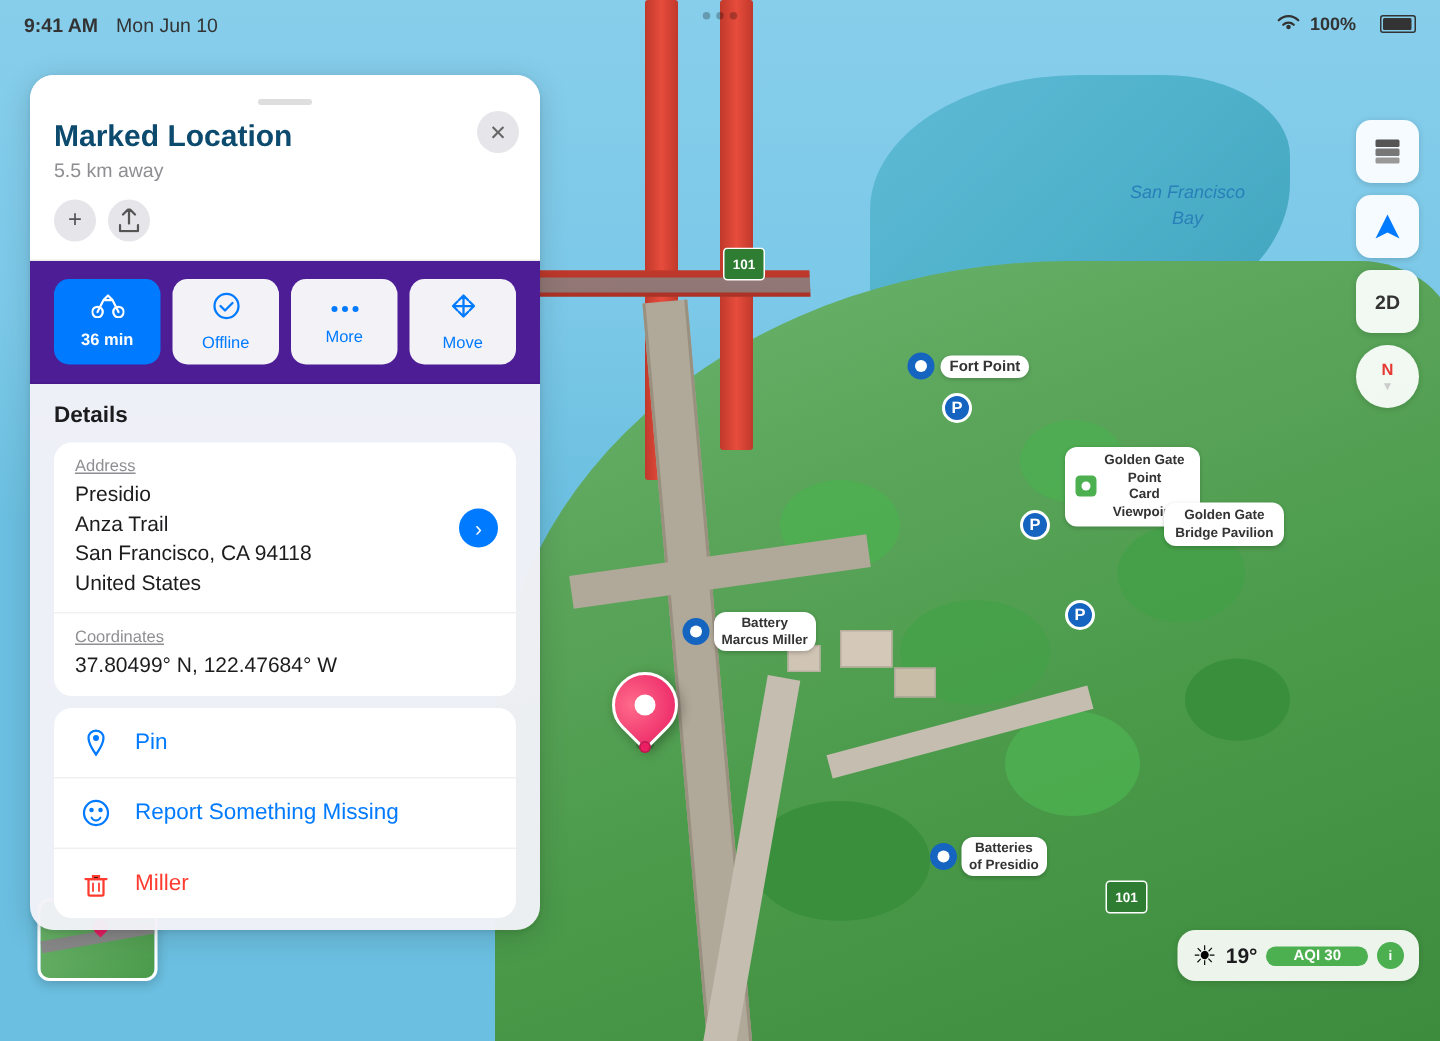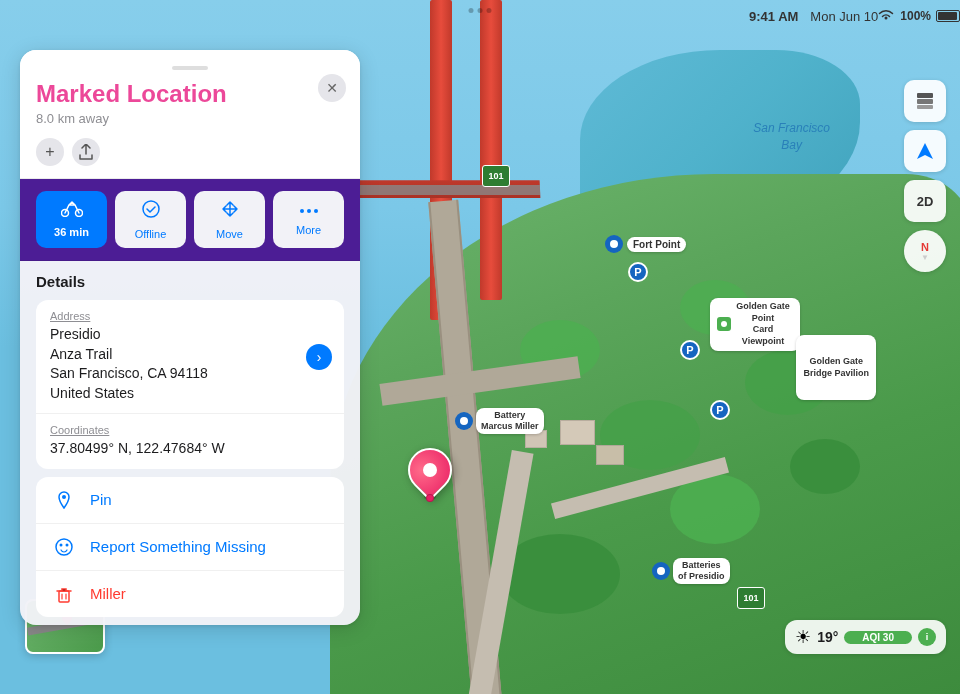--- a/index.html
+++ b/index.html
@@ -274,21 +274,21 @@
       font-weight: 600;
       color: #333;
       box-shadow: 0 1px 3px rgba(0,0,0,0.2);
       text-align: center;
       line-height: 1.2;
     }
 
     
     .batteries-marker {
       position: absolute;
-      bottom: 110px; left: 652px;
+      bottom: 110px; left: 620px;
       display: flex; align-items: center; gap: 3px;
     }
     .batteries-badge {
       background: #1565C0;
       border-radius: 50%;
       width: 18px; height: 18px;
       display: flex; align-items: center; justify-content: center;
     }
 
     
@@ -302,24 +302,24 @@
       font-weight: 600;
       color: #333;
       box-shadow: 0 1px 3px rgba(0,0,0,0.2);
       max-width: 90px;
       text-align: center;
       line-height: 1.3;
       display: flex; align-items: center; gap: 2px;
     }
     .gg-bridge-pavillon {
       position: absolute;
-      top: 335px; right: 84px;
+      top: 335px; right: 104px;
       background: white;
       border-radius: 8px;
-      padding: 21px 7px;
+      padding: 3px 7px;
       font-size: 9px;
       font-weight: 600;
       color: #333;
       box-shadow: 0 1px 3px rgba(0,0,0,0.2);
       max-width: 90px;
       text-align: center;
       line-height: 1.3;
     }
 
     
@@ -371,22 +371,22 @@
     }
 
     
     .status-bar {
       position: absolute;
       top: 0; left: 0; right: 0;
       height: 32px;
       background: transparent;
       display: flex;
       align-items: center;
-      justify-content: flex-end;
-      padding: 0 0;
+      justify-content: space-between;
+      padding: 0 16px;
       z-index: 100;
     }
     .status-time {
       font-size: 13px;
       font-weight: 600;
       color: #333;
     }
     .status-date {
       font-size: 13px;
       color: #333;
@@ -397,21 +397,21 @@
       align-items: center;
       gap: 6px;
     }
     .wifi-icon {
       color: #333;
       font-size: 14px;
     }
     .battery-status {
       display: flex;
       align-items: center;
-      gap: 5px;
+      gap: 16px;
       font-size: 12px;
       font-weight: 600;
       color: #333;
     }
     .battery-bar {
       width: 24px; height: 12px;
       border: 1.5px solid #333;
       border-radius: 2px;
       position: relative;
       display: flex;
@@ -444,23 +444,23 @@
       border-bottom: 1px solid rgba(0,0,0,0.08);
       position: relative;
     }
     .panel-drag-handle {
       width: 36px; height: 4px;
       background: #DEDEDE;
       border-radius: 2px;
       margin: 0 auto 10px;
     }
     .panel-title {
-      font-size: 24px;
+      font-size: 20px;
       font-weight: 700;
-      color: #ec4899;
+      color: #0c4a6e;
       margin-bottom: 3px;
     }
     .panel-subtitle {
       font-size: 13px;
       color: #8E8E93;
       margin-bottom: 12px;
     }
     .panel-actions {
       display: flex;
       gap: 8px;
@@ -890,21 +890,21 @@
       <span class="compass-n">N</span>
       <span style="font-size:8px;color:#ccc;">▼</span>
     </div>
   </div>
 </div>
 
 <div class="sidebar-panel">
   <div class="panel-header">
     <div class="panel-drag-handle"></div>
     <div class="panel-title">Marked Location</div>
-    <div class="panel-subtitle">8.0 km away</div>
+    <div class="panel-subtitle">5.5 km away</div>
 
     <div class="panel-actions">
       <button class="panel-add-btn">+</button>
       <button class="panel-share-btn">
         <svg width="14" height="16" viewBox="0 0 14 16">
           <path d="M7 1v9M3 4l4-4 4 4M1 11v4h12v-4" stroke="#555" stroke-width="1.5" fill="none" stroke-linecap="round" stroke-linejoin="round"></path>
         </svg>
       </button>
     </div>
 
@@ -926,35 +926,35 @@
       <span class="btn-icon">
         <svg width="20" height="20" viewBox="0 0 20 20">
           <circle cx="10" cy="10" r="8" stroke="#007AFF" stroke-width="1.5" fill="none"></circle>
           <path d="M6 10l3 3 5-5" stroke="#007AFF" stroke-width="1.5" stroke-linecap="round" stroke-linejoin="round" fill="none"></path>
         </svg>
       </span>
       <span class="btn-label">Offline</span>
     </button>
     <button class="action-btn">
       <span class="btn-icon">
-        <svg width="20" height="20" viewBox="0 0 20 20">
-          <path d="M10 3v14M3 10h14M10 3L7 6M10 3l3 3M10 17l-3-3M10 17l3-3M3 10l3-3M3 10l3 3M17 10l-3-3M17 10l-3 3" stroke="#007AFF" stroke-width="1.5" stroke-linecap="round" fill="none"></path>
-        </svg>
-      </span>
-      <span class="btn-label">Move</span>
-    </button>
-    <button class="action-btn">
-      <span class="btn-icon">
         <svg width="20" height="8" viewBox="0 0 20 8">
           <circle cx="3" cy="4" r="2" fill="#007AFF"></circle>
           <circle cx="10" cy="4" r="2" fill="#007AFF"></circle>
           <circle cx="17" cy="4" r="2" fill="#007AFF"></circle>
         </svg>
       </span>
       <span class="btn-label">More</span>
+    </button>
+    <button class="action-btn">
+      <span class="btn-icon">
+        <svg width="20" height="20" viewBox="0 0 20 20">
+          <path d="M10 3v14M3 10h14M10 3L7 6M10 3l3 3M10 17l-3-3M10 17l3-3M3 10l3-3M3 10l3 3M17 10l-3-3M17 10l-3 3" stroke="#007AFF" stroke-width="1.5" stroke-linecap="round" fill="none"></path>
+        </svg>
+      </span>
+      <span class="btn-label">Move</span>
     </button>
   </div>
 
   <div class="details-section">
     <div class="section-title">Details</div>
 
     <div class="info-card">
       <div class="info-row">
         <div class="info-label">Address</div>
         <div class="info-value">

